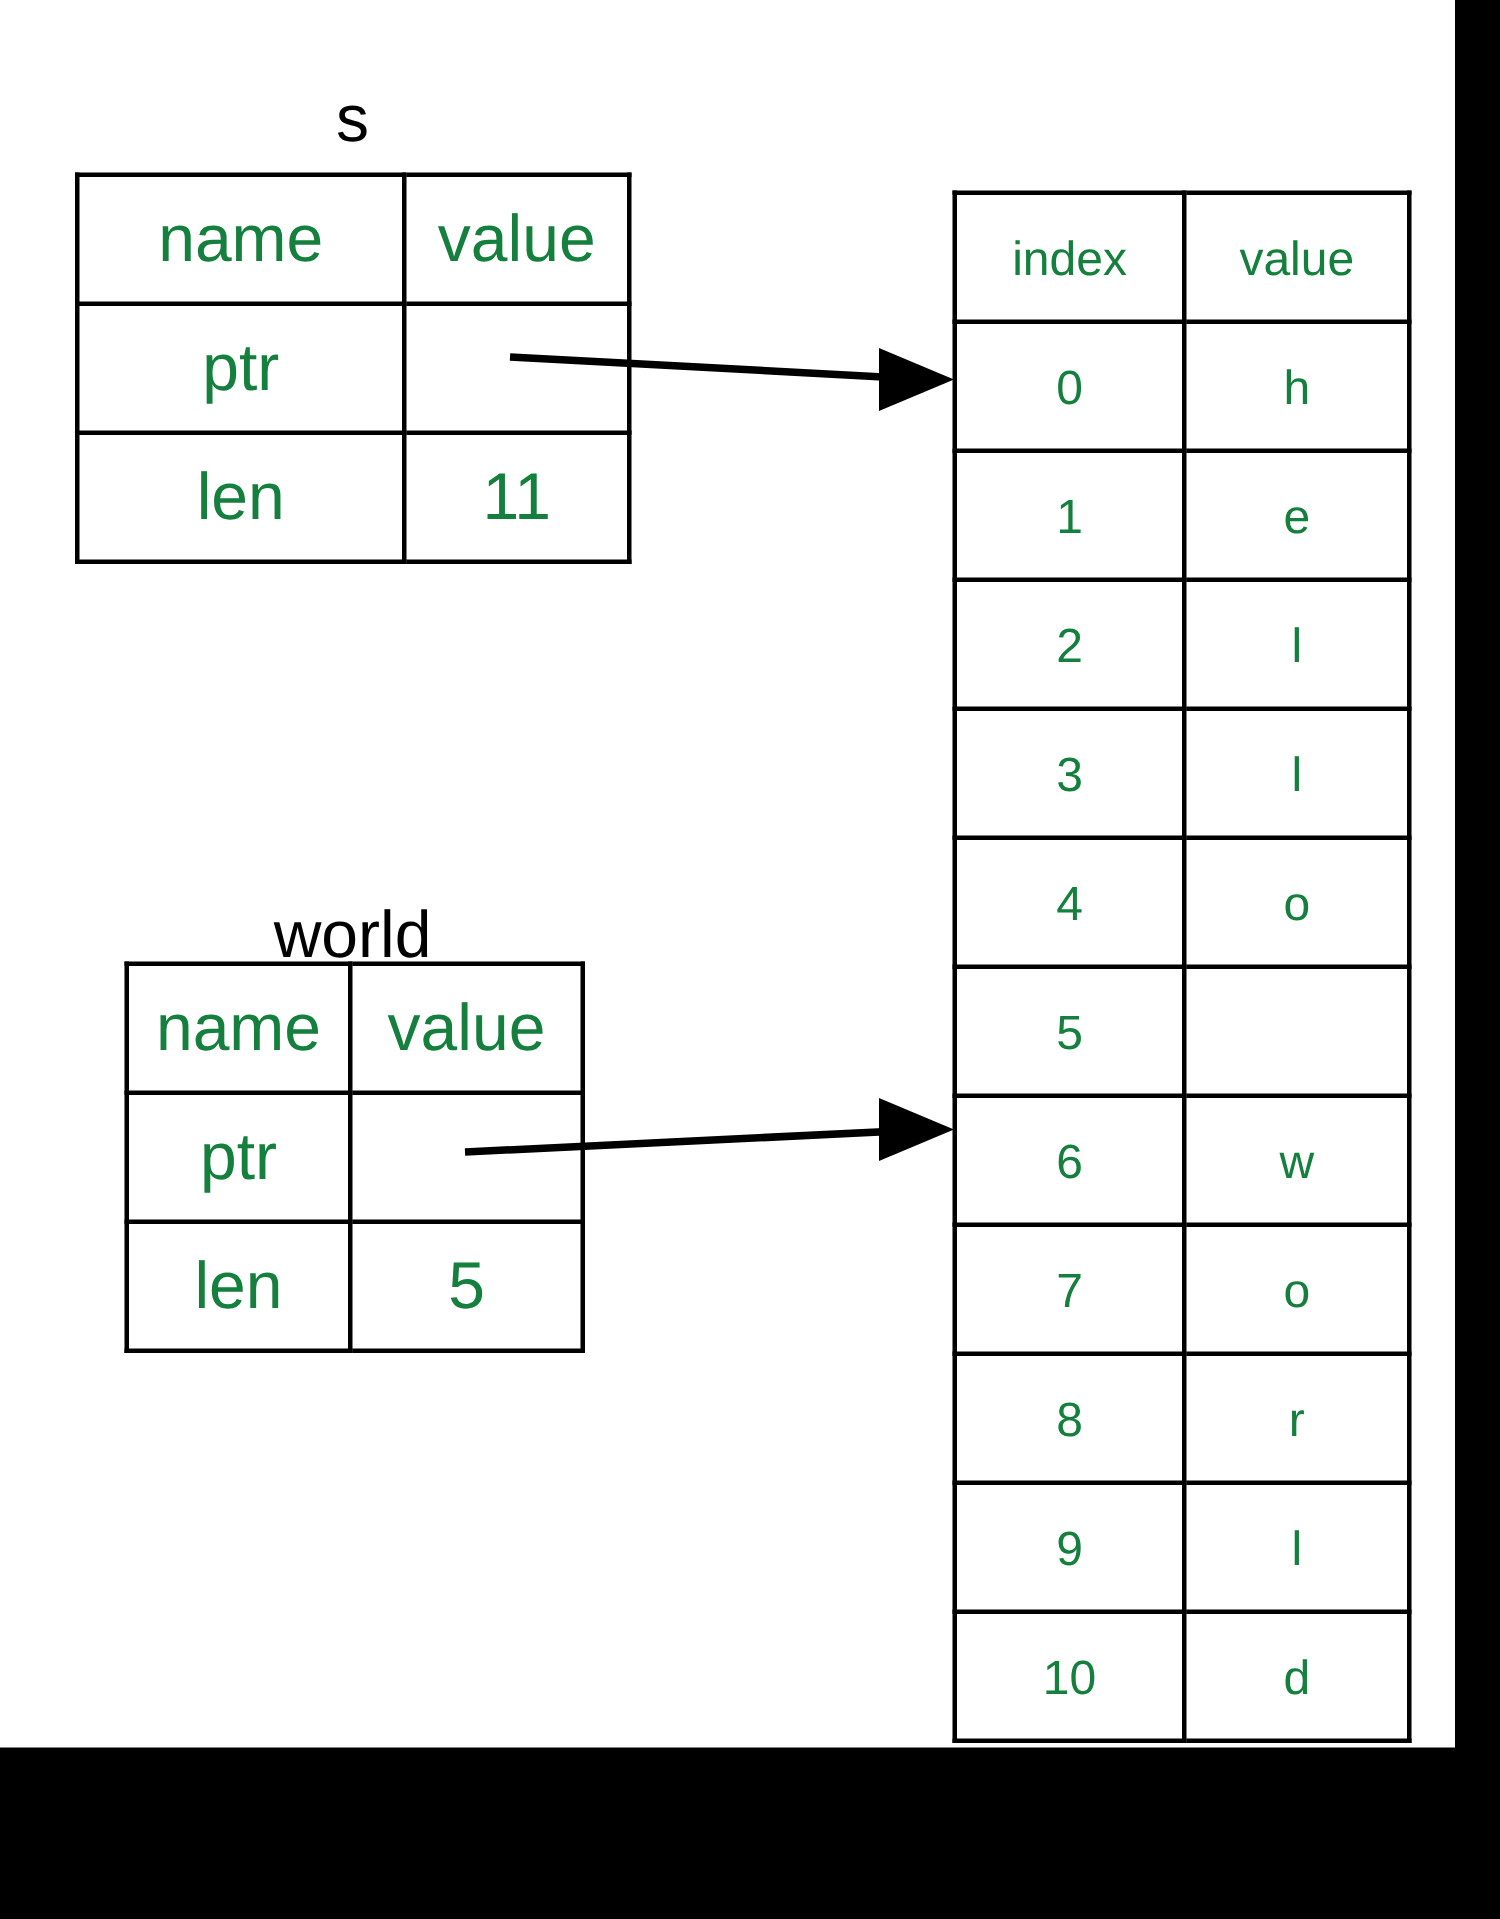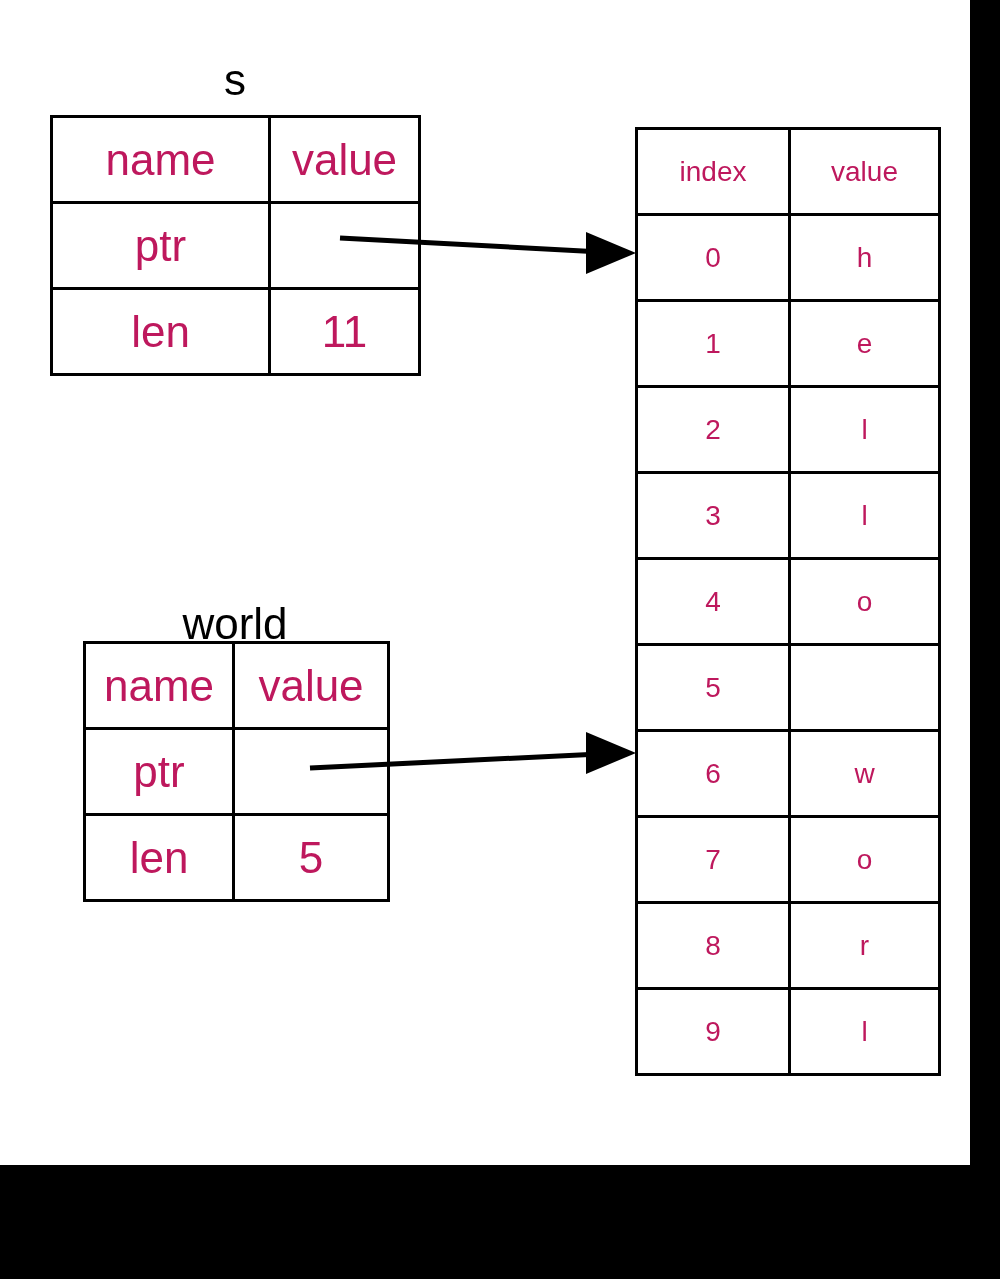--- a/index.html
+++ b/index.html
@@ -32,21 +32,21 @@
   .mem-table {
     position: absolute;
     border-collapse: collapse;
     table-layout: fixed;
     background: #ffffff;
   }
   .mem-table td {
     border: 3px solid #000000;
     text-align: center;
     vertical-align: middle;
-    color: #be185d;
+    color: #15803d;
     font-weight: 400;
     white-space: nowrap;
     overflow: visible;
     padding: 0;
     line-height: 1;
   }
 
   
   #table-s {
     left: 50px;
@@ -63,21 +63,21 @@
   }
   #table-world td { font-size: 44px; height: 83px; }
   #table-world td.col-name  { width: 146px; }
   #table-world td.col-value { width: 152px; }
 
   
   #table-heap {
     left: 635px;
     top: 127px;
   }
-  #table-heap td { font-size: 28px; height: 83px; margin-top: 17px; }
+  #table-heap td { font-size: 32px; height: 83px; margin-top: 17px; }
   #table-heap td.col-index { width: 150px; }
   #table-heap td.col-value { width: 147px; }
 
   
   .caption {
     position: absolute;
     color: #000000;
     font-size: 44px;
     line-height: 1;
     text-align: center;
@@ -178,20 +178,24 @@
         <td class="col-index">7</td>
         <td class="col-value">o</td>
       </tr>
       <tr>
         <td class="col-index">8</td>
         <td class="col-value">r</td>
       </tr>
       <tr>
         <td class="col-index">9</td>
         <td class="col-value">l</td>
+      </tr>
+      <tr>
+        <td class="col-index">10</td>
+        <td class="col-value">d</td>
       </tr>
     </tbody>
   </table>
 
   <svg id="arrows" viewBox="0 0 1000 1279">
     <g>
       <path d="M 340 238 L 620 253" stroke="#000000" stroke-width="5" fill="none"></path>
       <polygon points="586,232 636,253 586,274" fill="#000000"></polygon>
     </g>
     <g>

